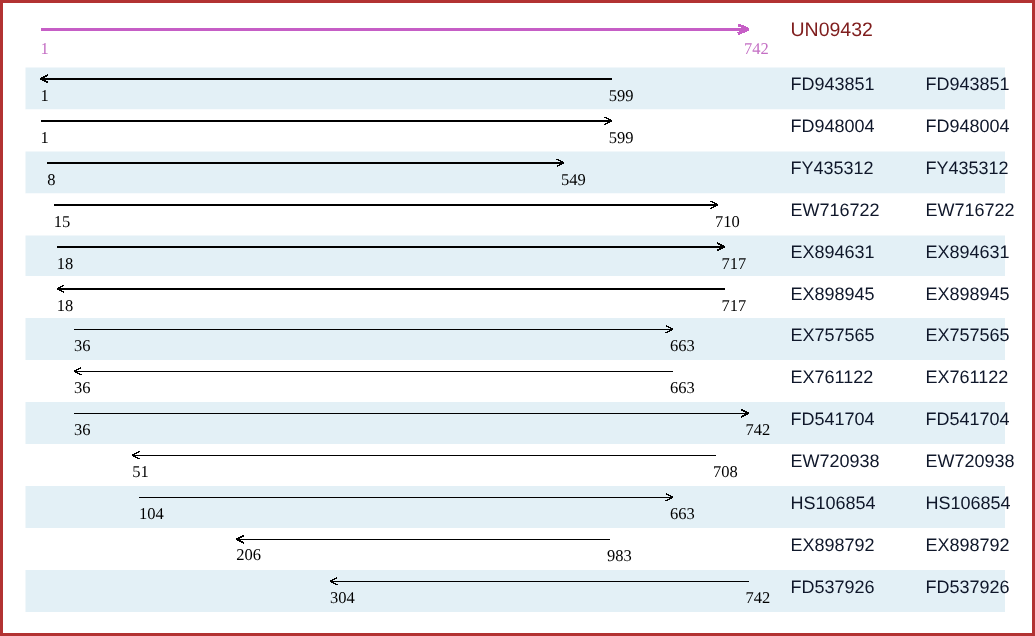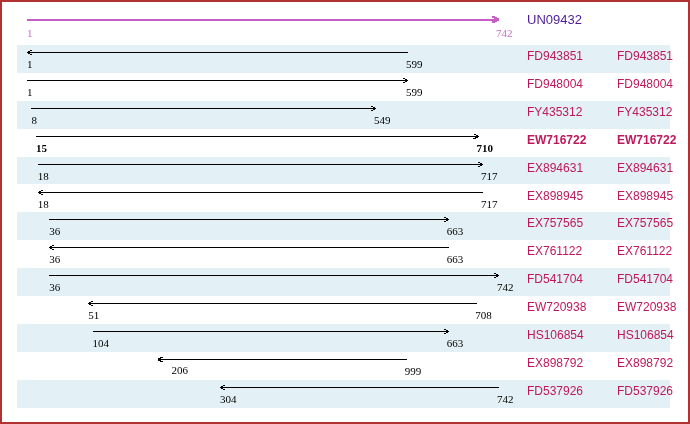--- a/index.html
+++ b/index.html
@@ -15,29 +15,29 @@
     position:absolute;left:15px;top:0;width:653px;height:43px;background:#ffffff;
   }
   #ref-svg{position:absolute;left:0;top:0;shape-rendering:crispEdges;}
   .coord{
     position:absolute;white-space:nowrap;color:#000;
     font-family:"Liberation Serif",serif;font-size:11px;line-height:11px;
   }
   .ref-coord{color:#c46fc4;top:26px;}
   .ref-label{
     position:absolute;left:510px;top:11px;white-space:nowrap;
-    font-size:13px;line-height:13px;color:#4c1d95;
+    font-size:13px;line-height:13px;color:#7f1d1d;
   }
   #rows{position:absolute;left:15px;top:43px;width:653px;height:363px;}
   .row{position:absolute;left:0;width:653px;height:27.9px;background:#ffffff;}
   .row.alt{background:#e3f0f6;}
   .row-svg{position:absolute;left:0;top:0;shape-rendering:crispEdges;}
   .acc{
     position:absolute;top:5px;white-space:nowrap;cursor:pointer;
-    font-size:12px;line-height:12px;color:#be185d;
+    font-size:12px;line-height:12px;color:#0f172a;
   }
   .acc.c1{left:510px;}
   .acc.c2{left:600px;}
 </style>
 </head>
 <body>
 
 <div class="frame">
 
   <div class="header-track">
@@ -78,21 +78,21 @@
         <svg width="653" height="28" class="row-svg">
           <line x1="14.458839406207828" y1="7.5" x2="359.0634278002699" y2="7.5" stroke="#000000" stroke-width="1"></line>
           <line x1="354.0634278002699" y1="5" x2="359.0634278002699" y2="7.5" stroke="#000000" stroke-width="1"></line>
           <line x1="354.0634278002699" y1="10" x2="359.0634278002699" y2="7.5" stroke="#000000" stroke-width="1"></line>
         </svg>
         <span class="coord" style="left: 14.4588px; top: 14px;">8</span>
         <span class="coord" style="left: 357.063px; top: 14px;">549</span>
         <span class="acc c1">FY435312</span>
         <span class="acc c2">FY435312</span>
       </div>
-      <div class="row" style="top: 83.7px; font-weight: bold;">
+      <div class="row" style="top: 83.7px;">
         <svg width="653" height="28" class="row-svg">
           <line x1="18.917678812415655" y1="7.5" x2="461.61673414304994" y2="7.5" stroke="#000000" stroke-width="1"></line>
           <line x1="456.61673414304994" y1="5" x2="461.61673414304994" y2="7.5" stroke="#000000" stroke-width="1"></line>
           <line x1="456.61673414304994" y1="10" x2="461.61673414304994" y2="7.5" stroke="#000000" stroke-width="1"></line>
         </svg>
         <span class="coord" style="left: 18.9177px; top: 14px;">15</span>
         <span class="coord" style="left: 459.617px; top: 14px;">710</span>
         <span class="acc c1">EW716722</span>
         <span class="acc c2">EW716722</span>
       </div>
@@ -172,22 +172,22 @@
         <span class="coord" style="left: 429.679px; top: 14px;">663</span>
         <span class="acc c1">HS106854</span>
         <span class="acc c2">HS106854</span>
       </div>
       <div class="row" style="top: 306.9px;">
         <svg width="653" height="28" class="row-svg">
           <line x1="140.58029689608637" y1="7.5" x2="389.63832658569504" y2="7.5" stroke="#000000" stroke-width="1"></line>
           <line x1="145.58029689608637" y1="5" x2="140.58029689608637" y2="7.5" stroke="#000000" stroke-width="1"></line>
           <line x1="145.58029689608637" y1="10" x2="140.58029689608637" y2="7.5" stroke="#000000" stroke-width="1"></line>
         </svg>
-        <span class="coord" style="left: 140.58px; top: 13px; margin-left: 14px;">206</span>
-        <span class="coord" style="left: 387.638px; top: 14px;">999</span>
+        <span class="coord" style="left: 140.58px; top: 13px;">206</span>
+        <span class="coord" style="left: 387.638px; top: 14px;">983</span>
         <span class="acc c1">EX898792</span>
         <span class="acc c2">EX898792</span>
       </div>
       <div class="row alt" style="top: 334.8px;">
         <svg width="653" height="28" class="row-svg">
           <line x1="203.00404858299595" y1="7.5" x2="482" y2="7.5" stroke="#000000" stroke-width="1"></line>
           <line x1="208.00404858299595" y1="5" x2="203.00404858299595" y2="7.5" stroke="#000000" stroke-width="1"></line>
           <line x1="208.00404858299595" y1="10" x2="203.00404858299595" y2="7.5" stroke="#000000" stroke-width="1"></line>
         </svg>
         <span class="coord" style="left: 203.004px; top: 14px;">304</span>

